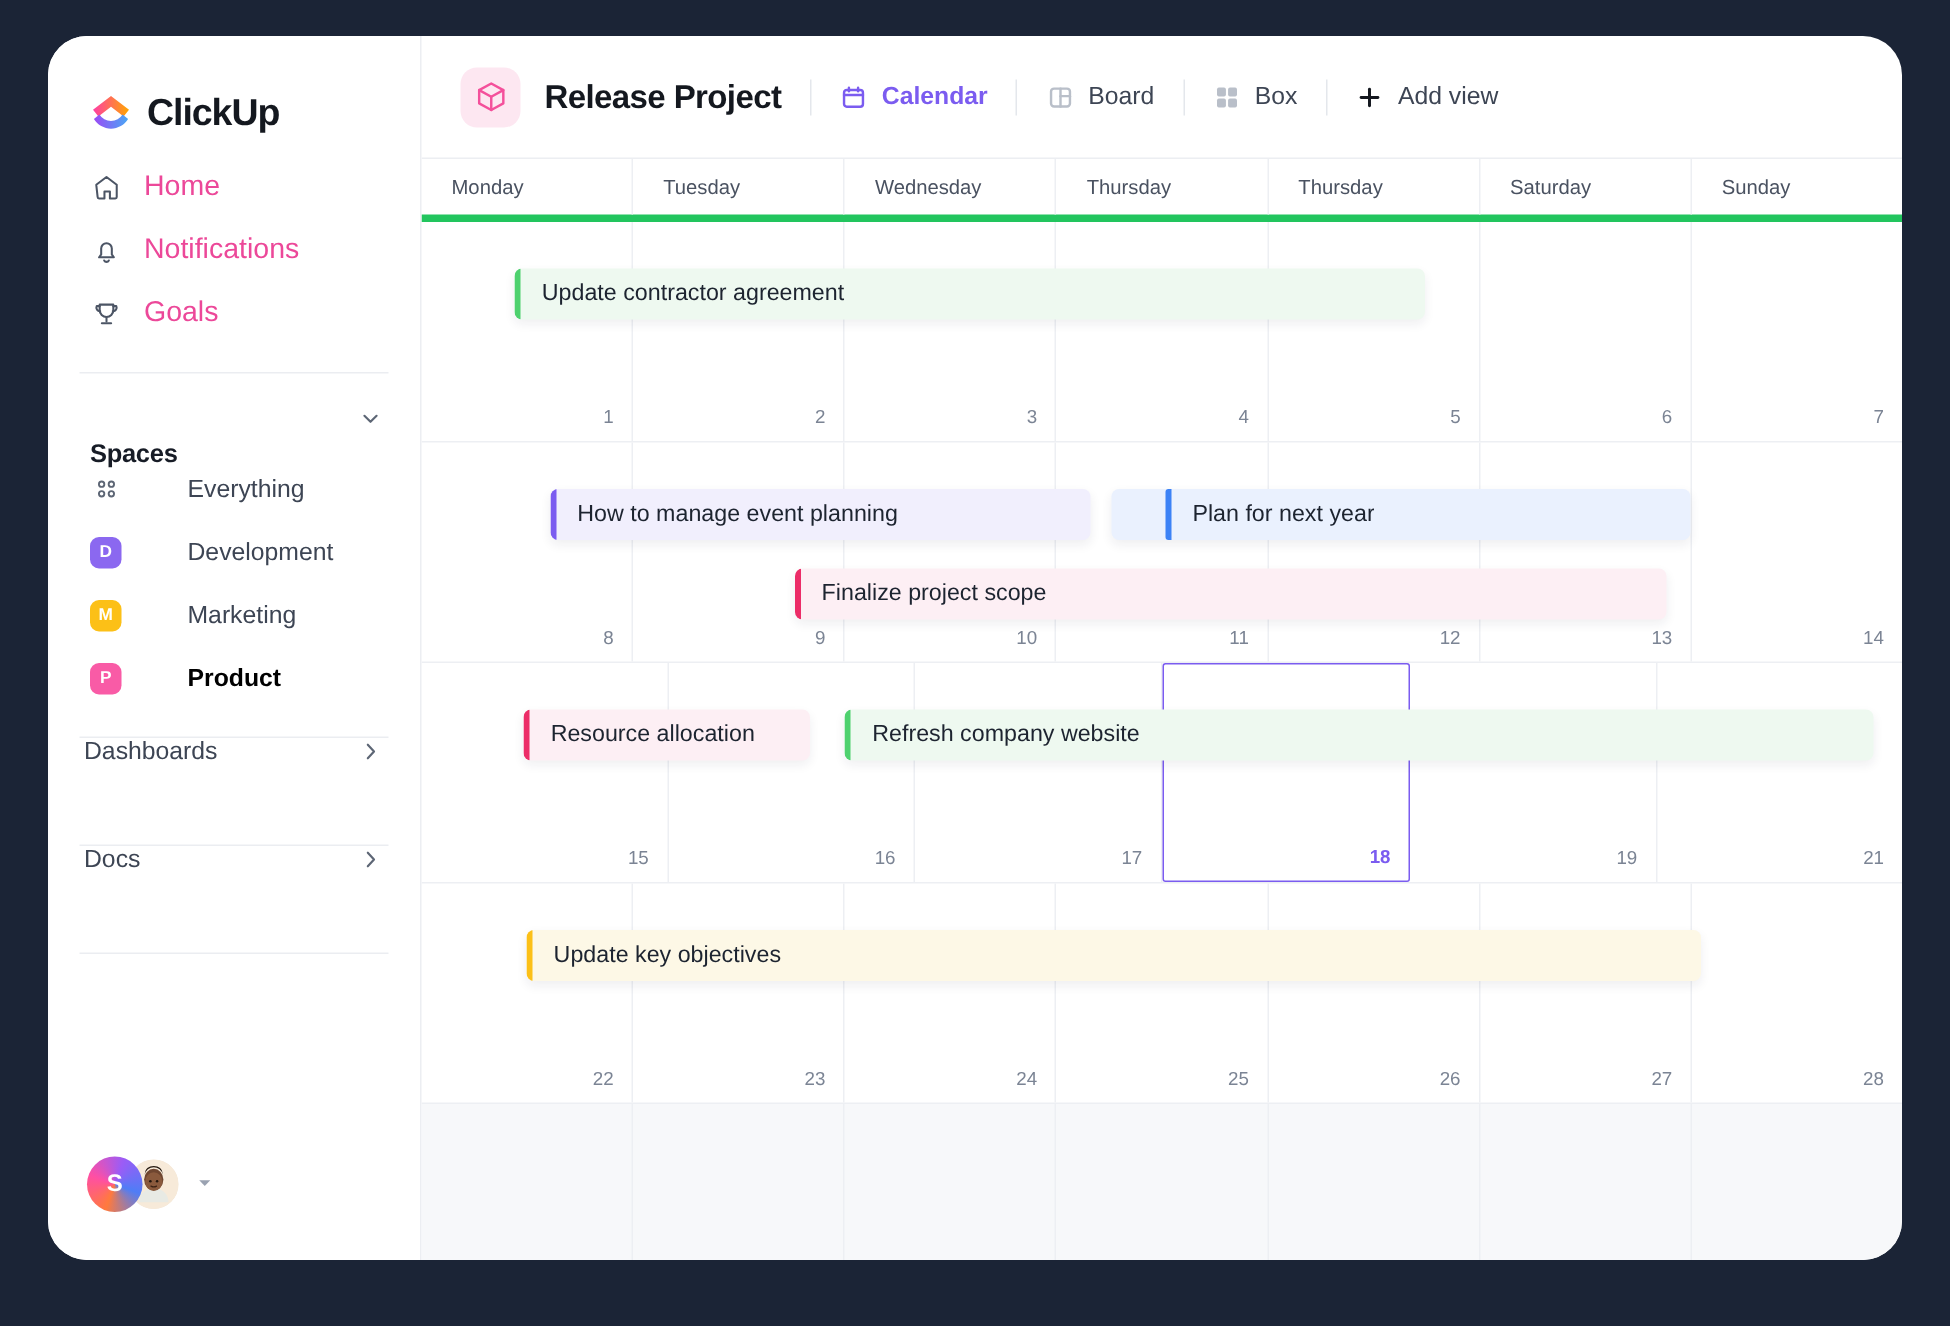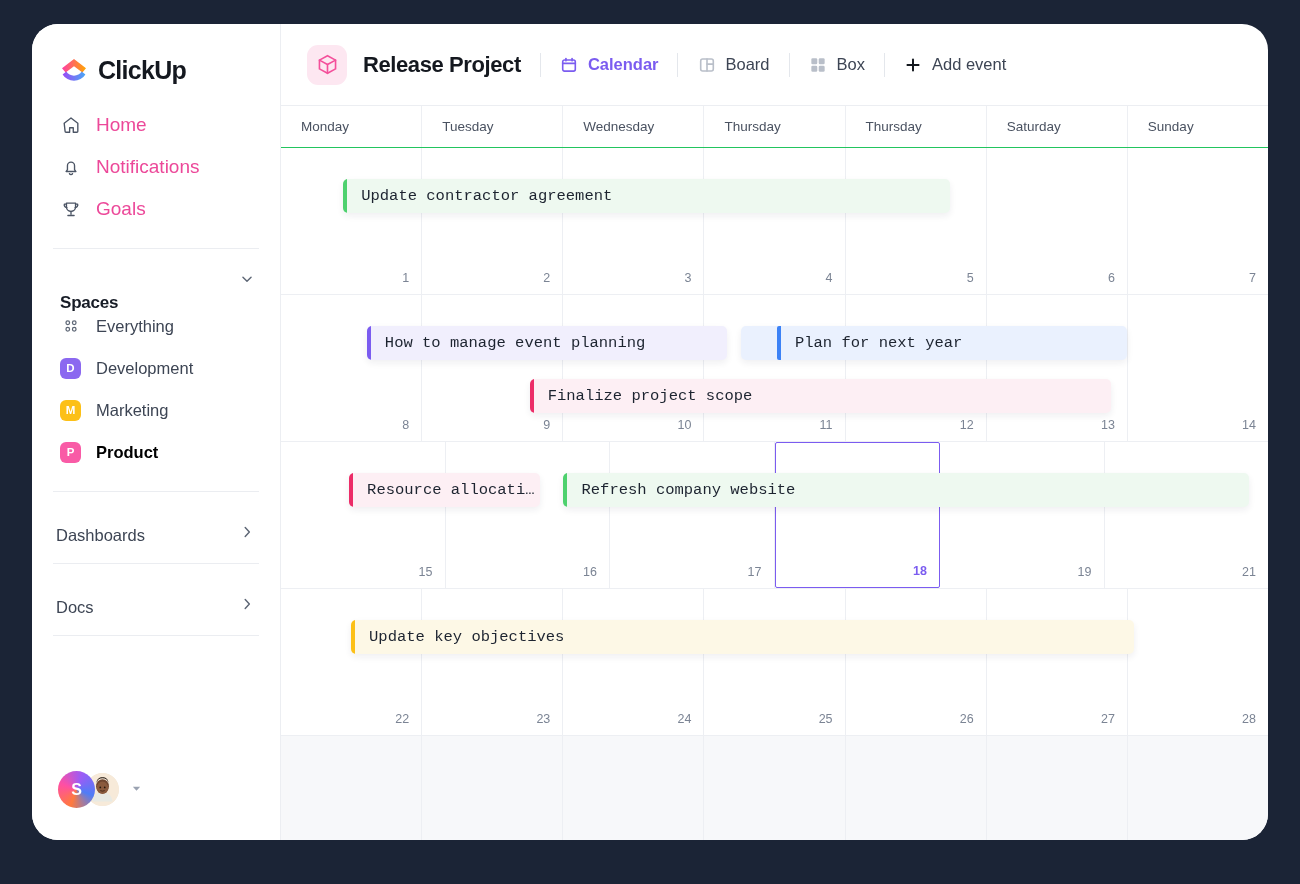--- a/index.html
+++ b/index.html
@@ -34,21 +34,21 @@
     width: 249px;
     height: 100%;
     background: #ffffff;
     border-right: 1px solid #eceef2;
     position: relative;
     flex: 0 0 249px;
   }
 
   .brand {
     display: flex;
-    align-items: center;
+    align-items: flex-end;
     gap: 9px;
     padding: 26px 0 0 27px;
     height: 66px;
   }
   .brand-logo { width: 30px; height: 30px; display: block; }
   .brand-name {
     font-size: 25px;
     font-weight: bold;
     color: #14181f;
     letter-spacing: -0.7px;
@@ -110,35 +110,36 @@
     border-radius: 6px;
     display: flex; align-items: center; justify-content: center;
     font-size: 11.5px;
     font-weight: bold;
     color: #ffffff;
     flex: 0 0 21px;
   }
   .space-item .space-label {
     font-size: 16.5px;
     color: #3d4554;
+    margin-left: 29px;
   }
   .space-item.is-active .space-label {
     font-weight: bold;
     color: #000000;
   }
   .space-grid-ico {
     width: 21px; height: 21px;
     display: flex; align-items: center; justify-content: center;
     color: #4c5565;
     flex: 0 0 21px;
   }
 
   .collapse-row {
     display: flex;
-    align-items: flex-end;
+    align-items: flex-start;
     justify-content: space-between;
     padding: 0 24px 0 24px;
     height: 53px;
     cursor: pointer;
     gap: 32px;
   }
   .collapse-row .cr-label {
     font-size: 16.5px;
     color: #3d4554;
   }
@@ -243,21 +244,21 @@
     flex-direction: column;
     min-height: 0;
     position: relative;
     overflow: hidden;
   }
 
   #weekday-row {
     height: 42px;
     flex: 0 0 42px;
     display: flex;
-    border-bottom: 1px solid #22c55e;
+    border-bottom: 5px solid #22c55e;
   }
   .wd-cell {
     flex: 1 1 0;
     border-right: 1px solid #edeff3;
     display: flex;
     align-items: center;
     padding-left: 20px;
     font-size: 13.5px;
     color: #4a5261;
   }
@@ -315,21 +316,20 @@
   .event {
     position: absolute;
     height: 34px;
     border-radius: 5px;
     display: flex;
     align-items: center;
     pointer-events: auto;
     cursor: pointer;
     box-shadow: 0 3px 7px rgba(24,34,56,0.07);
     overflow: hidden;
-    font-family: Liberation Mono, monospace;
   }
   .event .ev-bar {
     width: 4px;
     height: 100%;
     flex: 0 0 4px;
     border-radius: 2px 0 0 2px;
   }
   .event .ev-title {
     font-size: 15.5px;
     color: #1d2430;
@@ -539,21 +539,21 @@
 
       <span class="vsep"></span>
 
       <span class="view-tab addview">
         <span class="vt-ico">
           <svg viewBox="0 0 20 20" width="18" height="18" fill="none" stroke="currentColor" stroke-width="2.2" stroke-linecap="round">
             <path d="M10 3.8 v12.4"></path>
               <path d="M3.8 10 h12.4"></path>
           </svg>
         </span>
-        <span class="vt-label">Add event</span>
+        <span class="vt-label">Add view</span>
       </span>
     </header>
 
     <div id="calendar">
       <div id="weekday-row">
           <div class="wd-cell">Monday</div>
           <div class="wd-cell">Tuesday</div>
           <div class="wd-cell">Wednesday</div>
           <div class="wd-cell">Thursday</div>
           <div class="wd-cell">Thursday</div>

